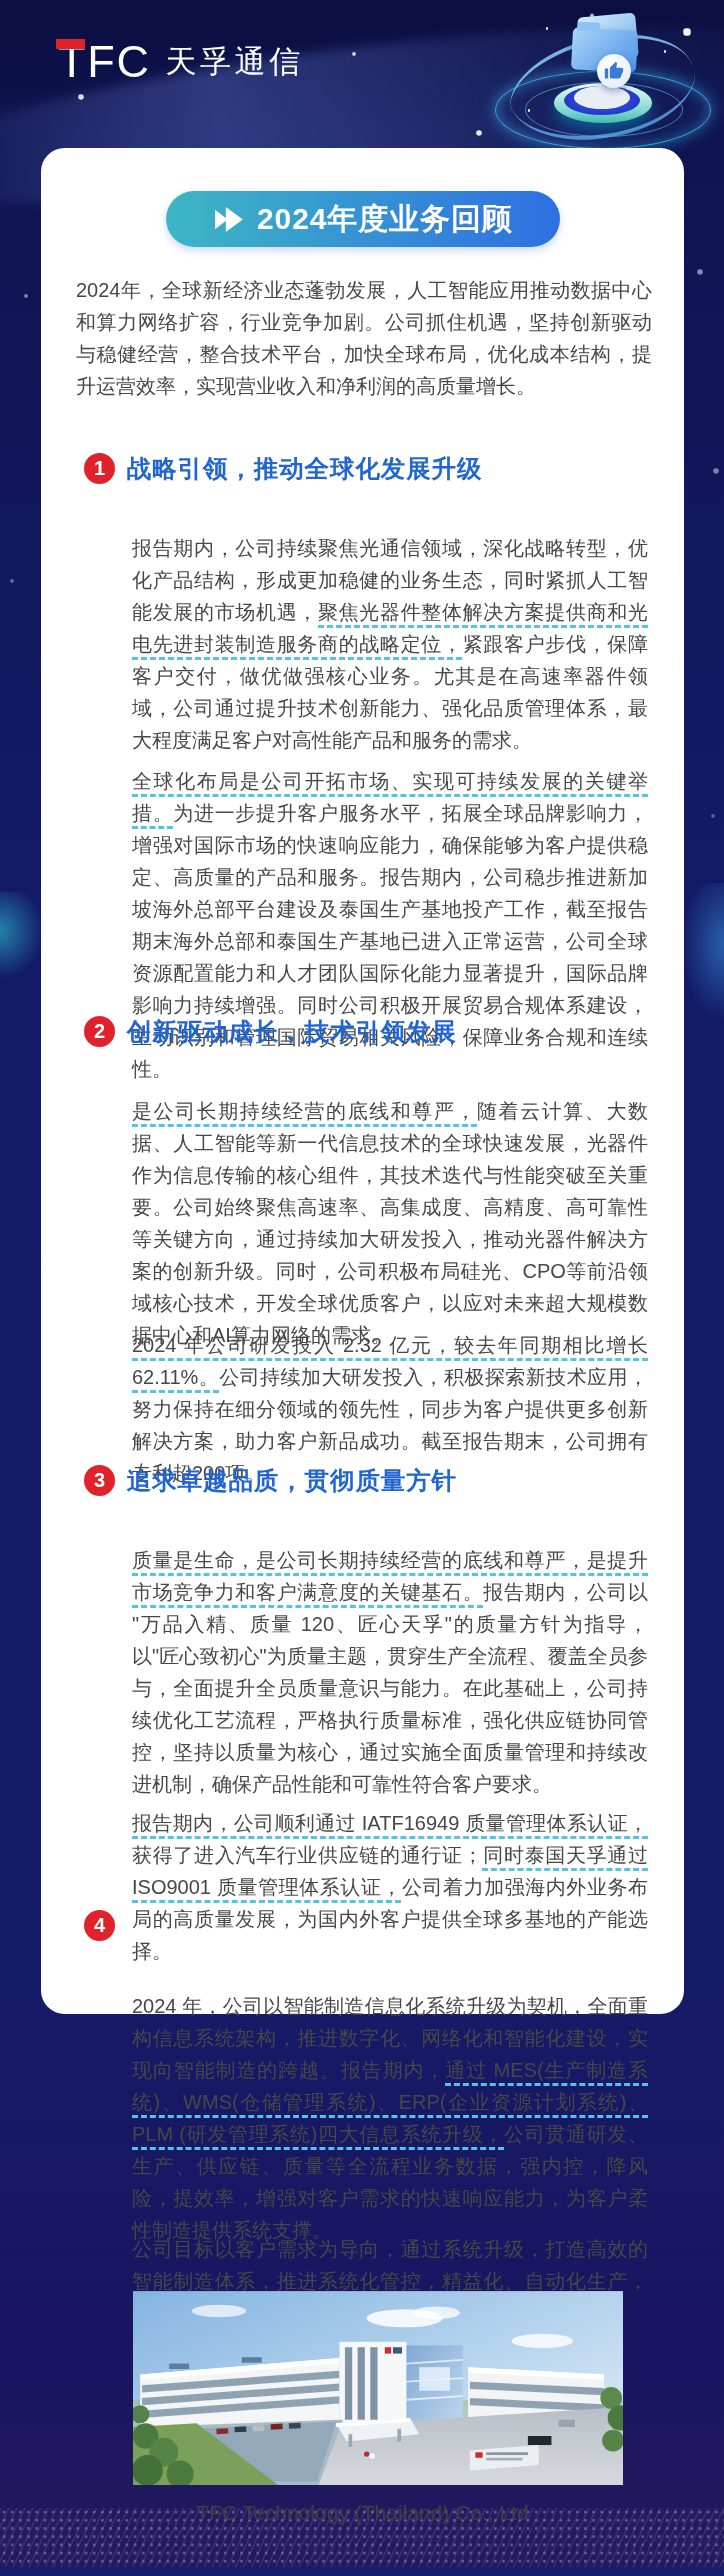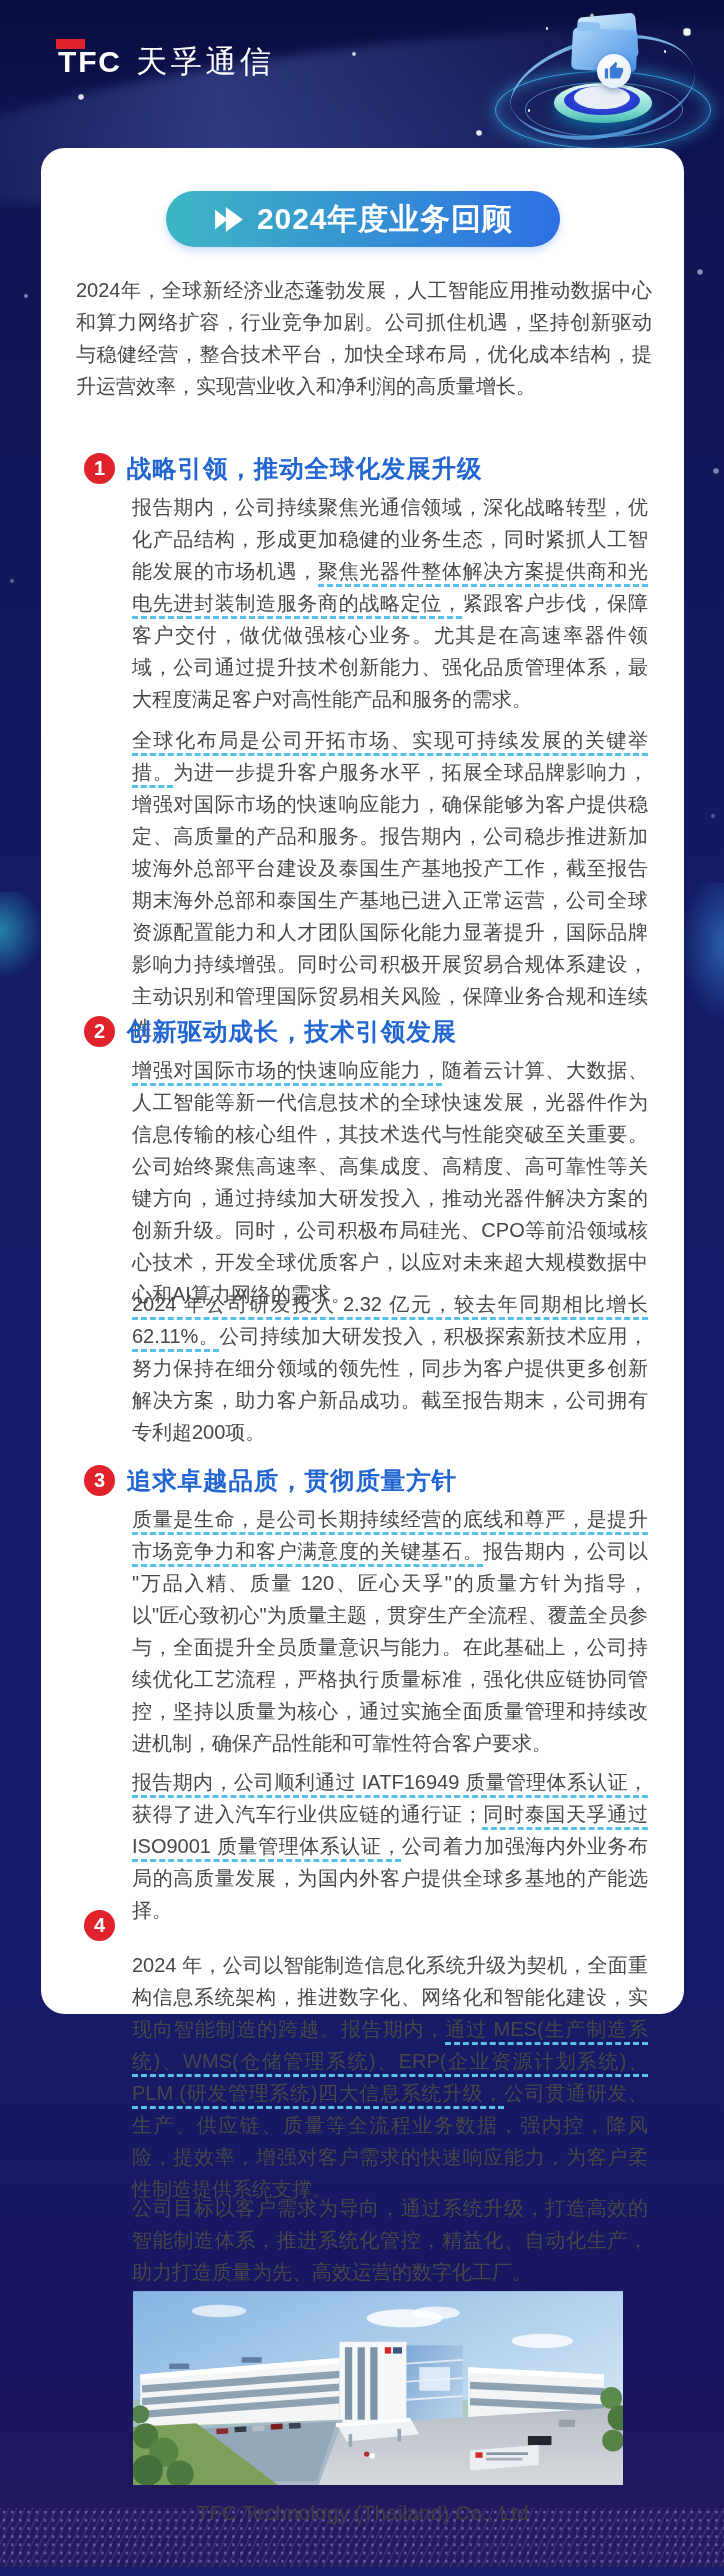--- a/index.html
+++ b/index.html
@@ -29,21 +29,21 @@
   .glow-right{position:absolute;right:0;top:883px;width:43px;height:136px;
     background:radial-gradient(ellipse at 100% 45%,rgba(60,150,230,.55),rgba(60,150,230,0) 72%);}
   .hatch{position:absolute;left:0;top:2508px;width:725px;height:68px;background-color:#241a5c;
     background-image:
       radial-gradient(rgba(150,132,224,.55) 1.2px,transparent 1.6px),
       repeating-linear-gradient(115deg,rgba(150,132,224,.16) 0 1.8px,transparent 1.8px 7.2px);
     background-size:8.2px 8.2px,auto;}
   .bottom-strip{position:absolute;left:0;top:2567px;width:725px;height:9px;background:#151d6c;}
   
   .logo{position:absolute;left:58px;top:38px;display:flex;align-items:center;gap:14.5px;}
-  .logo-tfc{position:relative;color:#fff;font-size:30px;font-weight:bold;letter-spacing:1.8px;line-height:47px;}
+  .logo-tfc{position:relative;color:#fff;font-size:45px;font-weight:normal;letter-spacing:1.8px;line-height:47px;}
   .logo-tfc .red-bar{position:absolute;left:-1.8px;top:0.9px;width:29px;height:10px;background:#e0232b;}
   .logo-cn{color:#fff;font-size:31px;font-weight:normal;letter-spacing:3.6px;}
   
   .hero{position:absolute;right:5.4px;top:0;width:228px;height:168px;}
   .hero *{position:absolute;}
   .ring-outer{left:3.6px;top:71px;width:214px;height:76px;border-radius:50%;
     border:1.8px solid rgba(62,195,255,.8);box-shadow:0 0 16.3px rgba(62,195,255,.55),inset 0 0 14.5px rgba(62,195,255,.45);}
   .ring-mid{left:33px;top:82px;width:156px;height:53px;border-radius:50%;border:0.9px solid rgba(130,222,255,.5);}
   .orbit1{left:16.3px;top:38px;width:188px;height:101px;border-radius:50%;border-top:4.5px solid rgba(140,205,248,.85);transform:rotate(-14deg);}
   .orbit2{left:16.3px;top:33px;width:188px;height:101px;border-radius:50%;border-bottom:4.5px solid rgba(100,170,235,.8);transform:rotate(-10deg);}
@@ -63,21 +63,21 @@
   
   .card{position:absolute;left:41px;top:148px;width:643px;height:1866px;background:#ffffff;border-radius:23.6px;z-index:3;}
   .card *{box-sizing:border-box;}
   .banner{position:absolute;left:125px;top:43px;width:394px;height:56px;border-radius:28px;
     background:linear-gradient(90deg,#3db6c4,#2e6fe2);display:flex;align-items:center;justify-content:center;gap:12.7px;
     box-shadow:0 3.6px 9px rgba(46,111,226,.25);}
   .banner-title{color:#fff;font-size:30px;font-weight:bold;letter-spacing:0.9px;}
   .ff-icon{display:block;}
   .intro{position:absolute;left:35px;top:126px;width:576px;}
   .para{color:#474747;font-size:20px;line-height:32px;text-align:justify;margin:0;}
-  .sec-para{position:absolute;left:91px;width:516px;}
+  .sec-para{position:absolute;left:91px;width:516px;margin-top:41px;}
   .u{text-decoration-line:underline;text-decoration-style:dashed;text-decoration-color:#55c3e8;
      text-decoration-thickness:2.7px;text-underline-offset:6.3px;}
   .sec-head{position:absolute;left:43px;display:flex;align-items:center;gap:11.8px;}
   .badge{width:31px;height:31px;border-radius:50%;background:#e0232b;color:#fff;font-size:20px;font-weight:bold;
     display:flex;align-items:center;justify-content:center;flex:0 0 31px;}
   .sec-title{color:#2065d1;font-size:24.5px;font-weight:bold;letter-spacing:0.9px;}
   .head1{top:304px}.head2{top:867px}.head3{top:1316px}.head4{top:1762px}
   .p-s1p1{top:343px}.p-s1p2{top:576px}
   .p-s2p1{top:906px}.p-s2p2{top:1140px}
   .p-s3p1{top:1355px}.p-s3p2{top:1618px}
@@ -138,21 +138,21 @@
       <span class="badge">1</span>
       <span class="sec-title">战略引领，推动全球化发展升级</span>
     </div>
     <p class="para sec-para p-s1p1"><span>报告期内，公司持续聚焦光通信领域，深化战略转型，优化产品结构，形成更加稳健的业务生态，同时紧抓人工智能发展的市场机遇，</span><span class="u">聚焦光器件整体解决方案提供商和光电先进封装制造服务商的战略定位，</span><span>紧跟客户步伐，保障客户交付，做优做强核心业务。尤其是在高速率器件领域，公司通过提升技术创新能力、强化品质管理体系，最大程度满足客户对高性能产品和服务的需求。</span></p>
     <p class="para sec-para p-s1p2"><span class="u">全球化布局是公司开拓市场、实现可持续发展的关键举措。</span><span>为进一步提升客户服务水平，拓展全球品牌影响力，增强对国际市场的快速响应能力，确保能够为客户提供稳定、高质量的产品和服务。报告期内，公司稳步推进新加坡海外总部平台建设及泰国生产基地投产工作，截至报告期末海外总部和泰国生产基地已进入正常运营，公司全球资源配置能力和人才团队国际化能力显著提升，国际品牌影响力持续增强。同时公司积极开展贸易合规体系建设，主动识别和管理国际贸易相关风险，保障业务合规和连续性。</span></p>
 
     <div class="sec-head head2">
       <span class="badge">2</span>
       <span class="sec-title">创新驱动成长，技术引领发展</span>
     </div>
-    <p class="para sec-para p-s2p1"><span class="u">增强对国际市场的快速响应能力，</span><span>随着云计算、大数据、人工智能等新一代信息技术的全球快速发展，光器件作为信息传输的核心组件，其技术迭代与性能突破至关重要。公司始终聚焦高速率、高集成度、高精度、高可靠性等关键方向，通过持续加大研发投入，推动光器件解决方案的创新升级。同时，公司积极布局硅光、CPO等前沿领域核心技术，开发全球优质客户，以应对未来超大规模数据中心和AI算力网络的需求。</span></p>
+    <p class="para sec-para p-s2p1"><span class="u">是公司长期持续经营的底线和尊严，</span><span>随着云计算、大数据、人工智能等新一代信息技术的全球快速发展，光器件作为信息传输的核心组件，其技术迭代与性能突破至关重要。公司始终聚焦高速率、高集成度、高精度、高可靠性等关键方向，通过持续加大研发投入，推动光器件解决方案的创新升级。同时，公司积极布局硅光、CPO等前沿领域核心技术，开发全球优质客户，以应对未来超大规模数据中心和AI算力网络的需求。</span></p>
     <p class="para sec-para p-s2p2"><span class="u">2024 年公司研发投入 2.32 亿元，较去年同期相比增长62.11%。</span><span>公司持续加大研发投入，积极探索新技术应用，努力保持在细分领域的领先性，同步为客户提供更多创新解决方案，助力客户新品成功。截至报告期末，公司拥有专利超200项。</span></p>
 
     <div class="sec-head head3">
       <span class="badge">3</span>
       <span class="sec-title">追求卓越品质，贯彻质量方针</span>
     </div>
     <p class="para sec-para p-s3p1"><span class="u">质量是生命，是公司长期持续经营的底线和尊严，是提升市场竞争力和客户满意度的关键基石。</span><span>报告期内，公司以 "万品入精、质量 120、匠心天孚"的质量方针为指导，以"匠心致初心"为质量主题，贯穿生产全流程、覆盖全员参与，全面提升全员质量意识与能力。在此基础上，公司持续优化工艺流程，严格执行质量标准，强化供应链协同管控，坚持以质量为核心，通过实施全面质量管理和持续改进机制，确保产品性能和可靠性符合客户要求。</span></p>
     <p class="para sec-para p-s3p2"><span class="u">报告期内，公司顺利通过 IATF16949 质量管理体系认证，</span><span>获得了进入汽车行业供应链的通行证；</span><span class="u">同时泰国天孚通过 ISO9001 质量管理体系认证，</span><span>公司着力加强海内外业务布局的高质量发展，为国内外客户提供全球多基地的产能选择。</span></p>
 
     <div class="sec-head head4">

